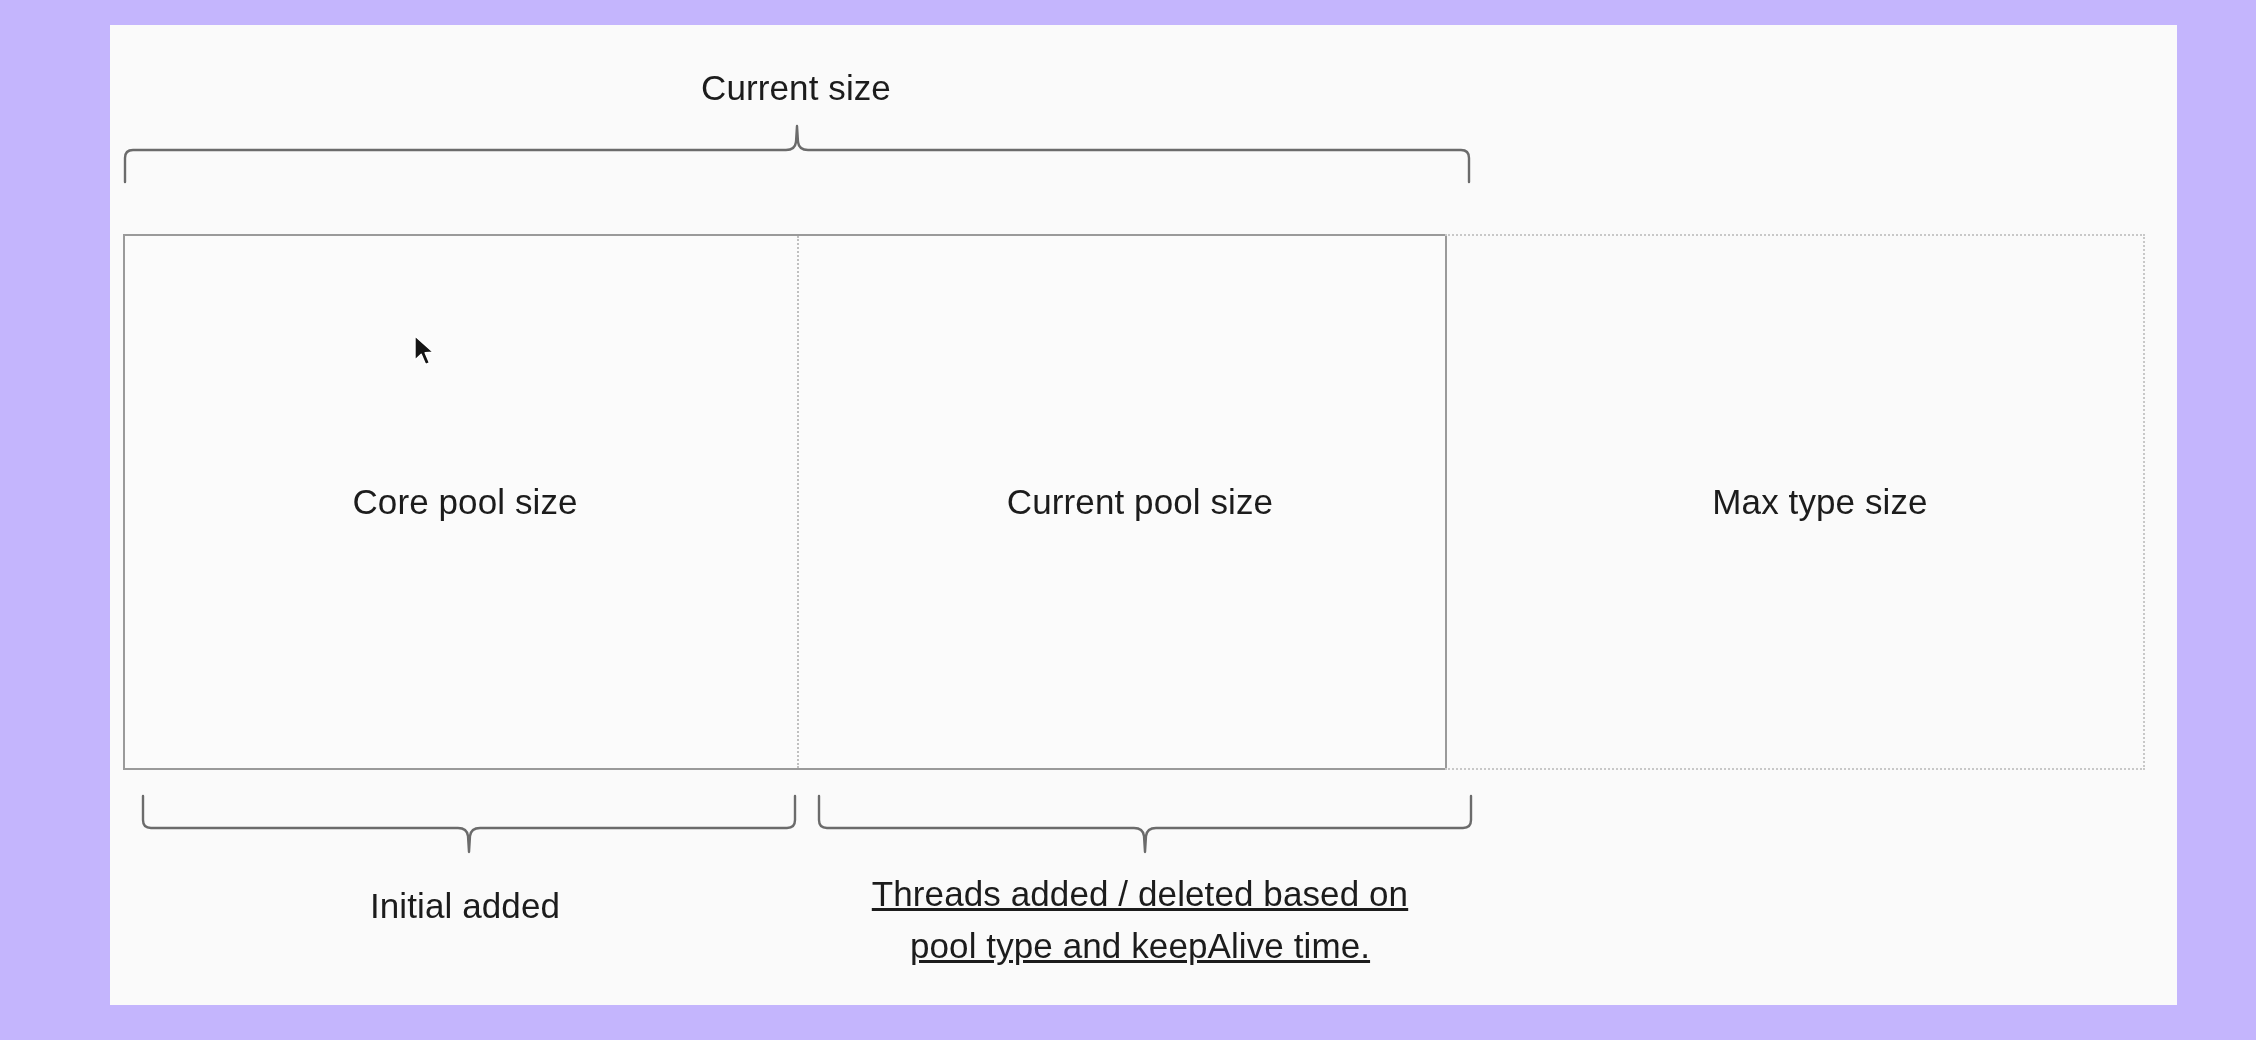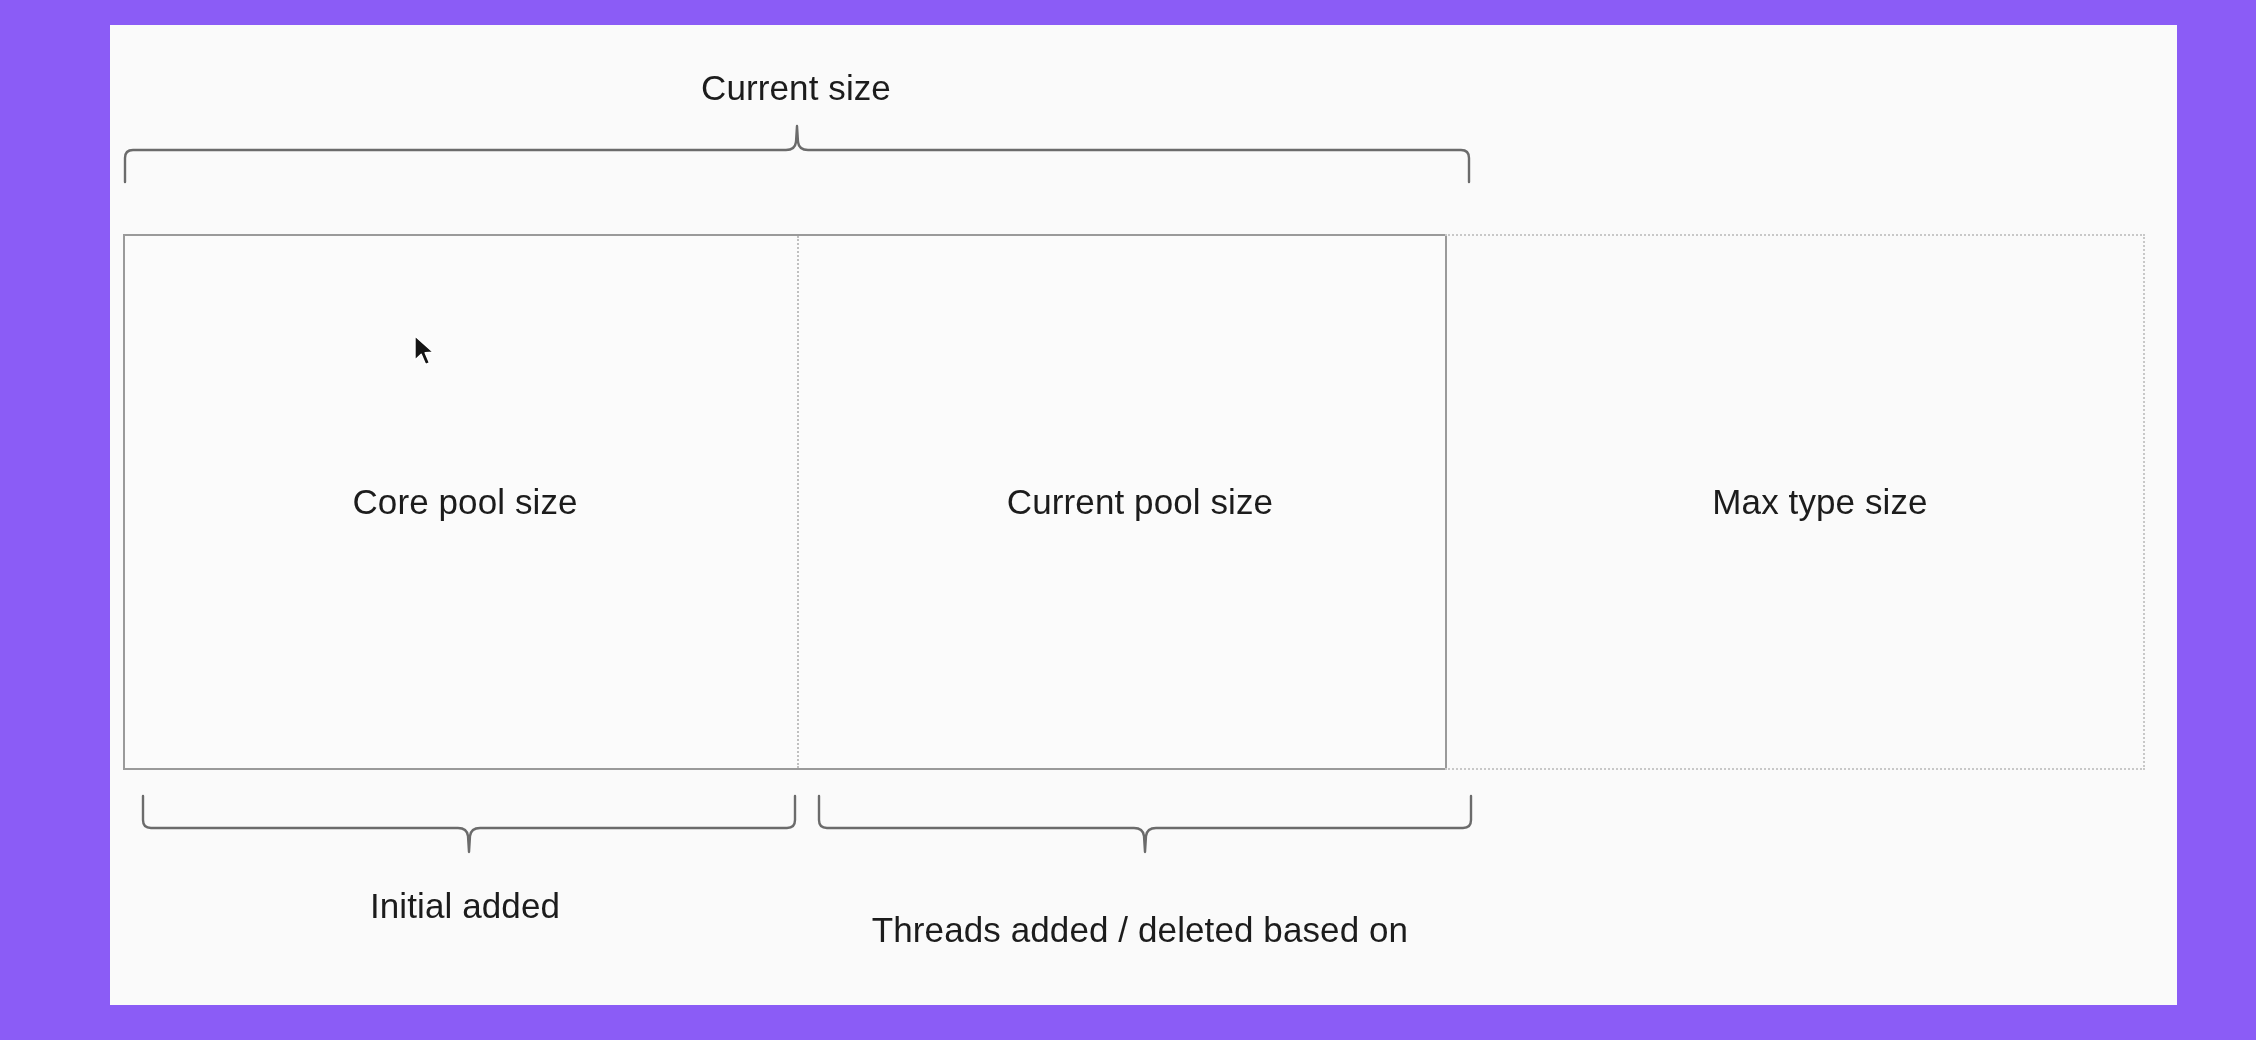--- a/index.html
+++ b/index.html
@@ -10,21 +10,21 @@
     width: 2256px;
     height: 1040px;
     overflow: hidden;
     font-family: "Liberation Sans", sans-serif;
   }
 
   #stage {
     position: relative;
     width: 2256px;
     height: 1040px;
-    background: #8b5cf6;
+    background: #c4b5fd;
   }
 
   
   .panel {
     position: absolute;
     left: 110px;
     top: 25px;
     width: 2067px;
     height: 980px;
     background: #fafafa;
@@ -130,22 +130,23 @@
   </div>
 
   <div class="label ctr" style="left:465px; top:880px;">Initial added</div>
 
   <div class="brace" style="left:812px; top:792px;">
     <svg width="668" height="64" viewBox="0 0 668 64" fill="none" xmlns="http://www.w3.org/2000/svg">
       <path d="M7 4 L7 28 Q7 36 15 36 L322 36 Q331 36 332 44 L333 60 L334 44 Q335 36 344 36 L651 36 Q659 36 659 28 L659 4" stroke="#6b6b6b" stroke-width="2.4" fill="none" stroke-linecap="round" stroke-linejoin="round"></path>
     </svg>
   </div>
 
-  <div class="label multi ctr" style="left:1140px; top:904px; width:700px;">
+  <div class="label multi ctr" style="left:1140px; top:868px; width:700px;text-decoration:underline;">
     <div>Threads added / deleted based on</div>
+    <div>pool type and keepAlive time.</div>
   </div>
 
   <div class="cursor" style="left:412px; top:334px;">
     <svg width="26" height="36" viewBox="0 0 26 36" fill="none" xmlns="http://www.w3.org/2000/svg">
       <path d="M3 2 L3 26 L9.2 20.2 L13.6 30.5 L17.4 28.8 L13.1 18.8 L21.2 18.2 Z" fill="#141414" stroke="#ffffff" stroke-width="1.4" stroke-linejoin="round"></path>
     </svg>
   </div>
 
 </div>
 

